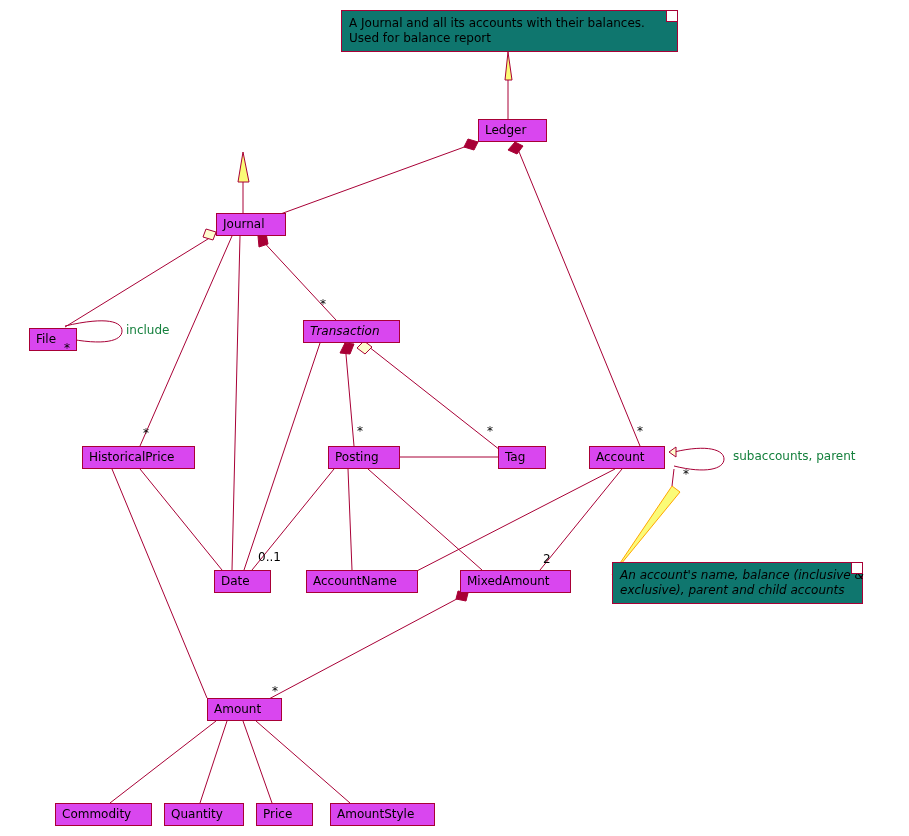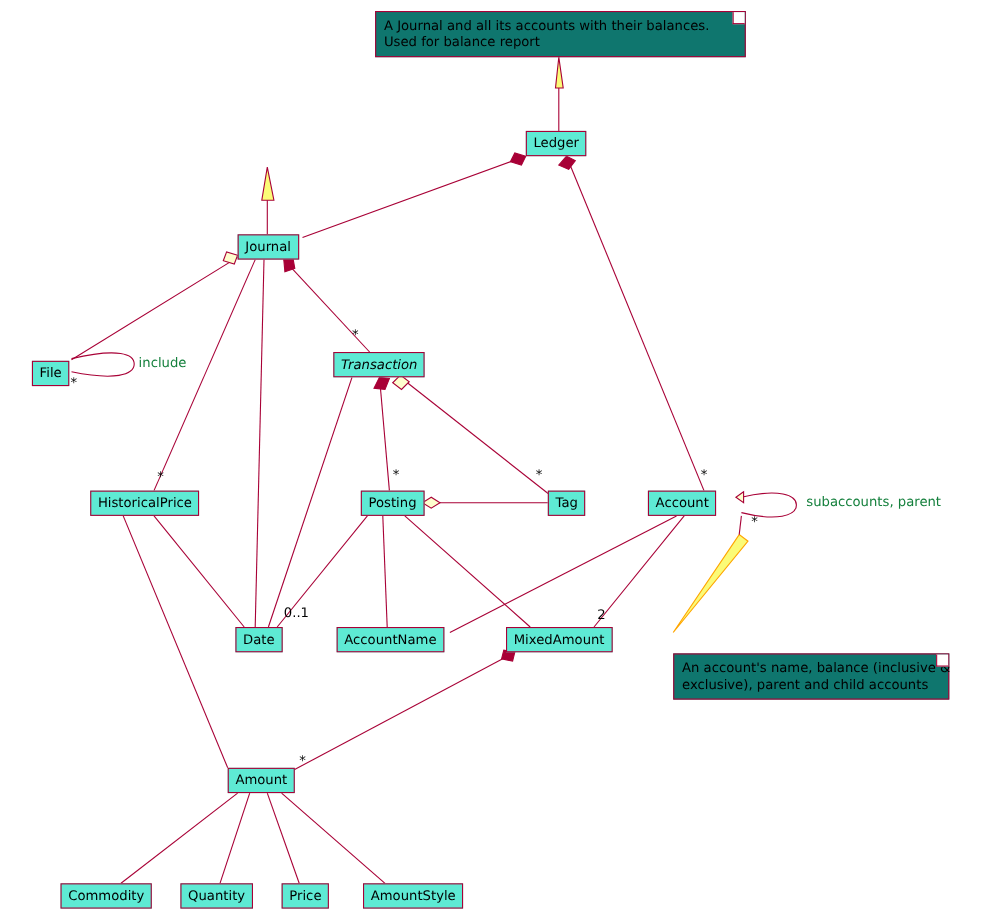--- a/index.html
+++ b/index.html
@@ -20,26 +20,26 @@
   #edges {
     position: absolute;
     left: 0;
     top: 0;
     width: 909px;
     height: 836px;
   }
   .node {
     position: absolute;
     box-sizing: border-box;
-    background: #5eead4;
+    background: #d946ef;
     border: 1px solid #A80036;
     color: #000000;
     font-size: 12px;
     line-height: 14px;
-    padding: 3px 6px 4px 6px;
+    padding: 3px 20px 4px 6px;
     white-space: nowrap;
     border-radius: 0;
   }
   .note {
     position: absolute;
     box-sizing: border-box;
     background: #0f766e;
     border: 1px solid #A80036;
     color: #000000;
     font-size: 12px;
@@ -157,21 +157,21 @@
   <div class="node" style="left:306px;top:570px;">AccountName</div>
   <div class="node" style="left:460px;top:570px;">MixedAmount</div>
   <div class="node" style="left:207px;top:698px;">Amount</div>
   <div class="node" style="left:55px;top:803px;">Commodity</div>
   <div class="node" style="left:164px;top:803px;">Quantity</div>
   <div class="node" style="left:256px;top:803px;">Price</div>
   <div class="node" style="left:330px;top:803px;">AmountStyle</div>
 
   <div class="note" style="left:341px;top:10px;width:337px;">A Journal and all its accounts with their balances.
 Used for balance report</div>
-  <div class="note" style="left:612px;top:594px;width:251px;">An account's name, balance (inclusive &amp;
+  <div class="note" style="left:612px;top:562px;width:251px;font-style:italic;">An account's name, balance (inclusive &amp;
 exclusive), parent and child accounts</div>
 
   <div class="lbl" style="left:126px;top:323px;">include</div>
   <div class="lbl" style="left:733px;top:449px;">subaccounts, parent</div>
 
   <div class="mult" style="left:64px;top:341px;">*</div>
   <div class="mult" style="left:320px;top:297px;">*</div>
   <div class="mult" style="left:143px;top:426px;">*</div>
   <div class="mult" style="left:357px;top:424px;">*</div>
   <div class="mult" style="left:487px;top:424px;">*</div>

